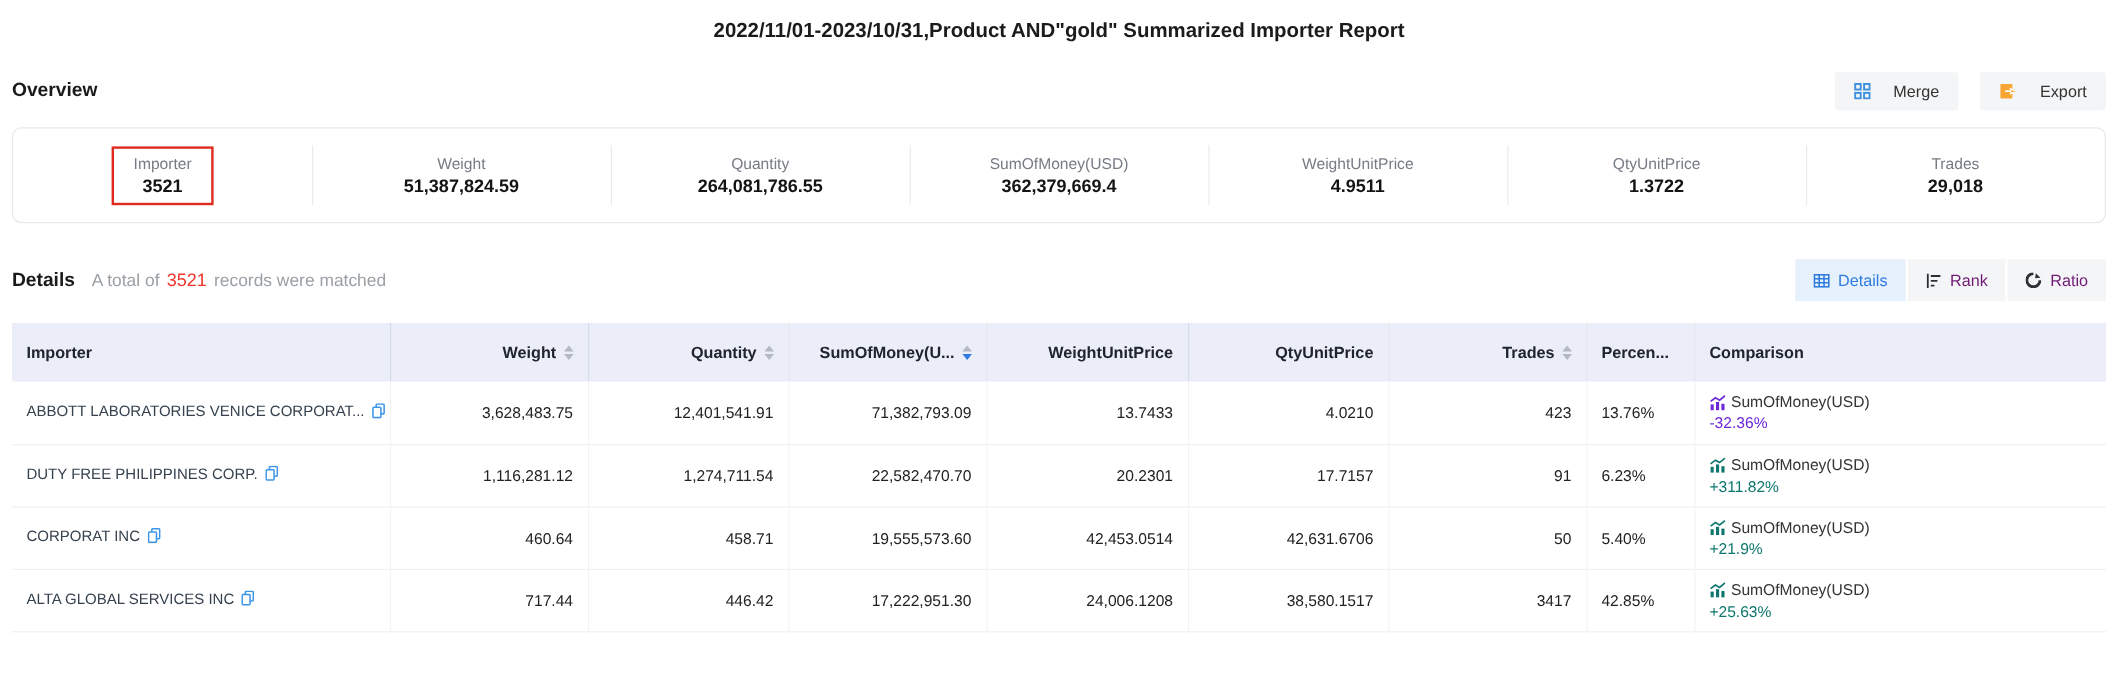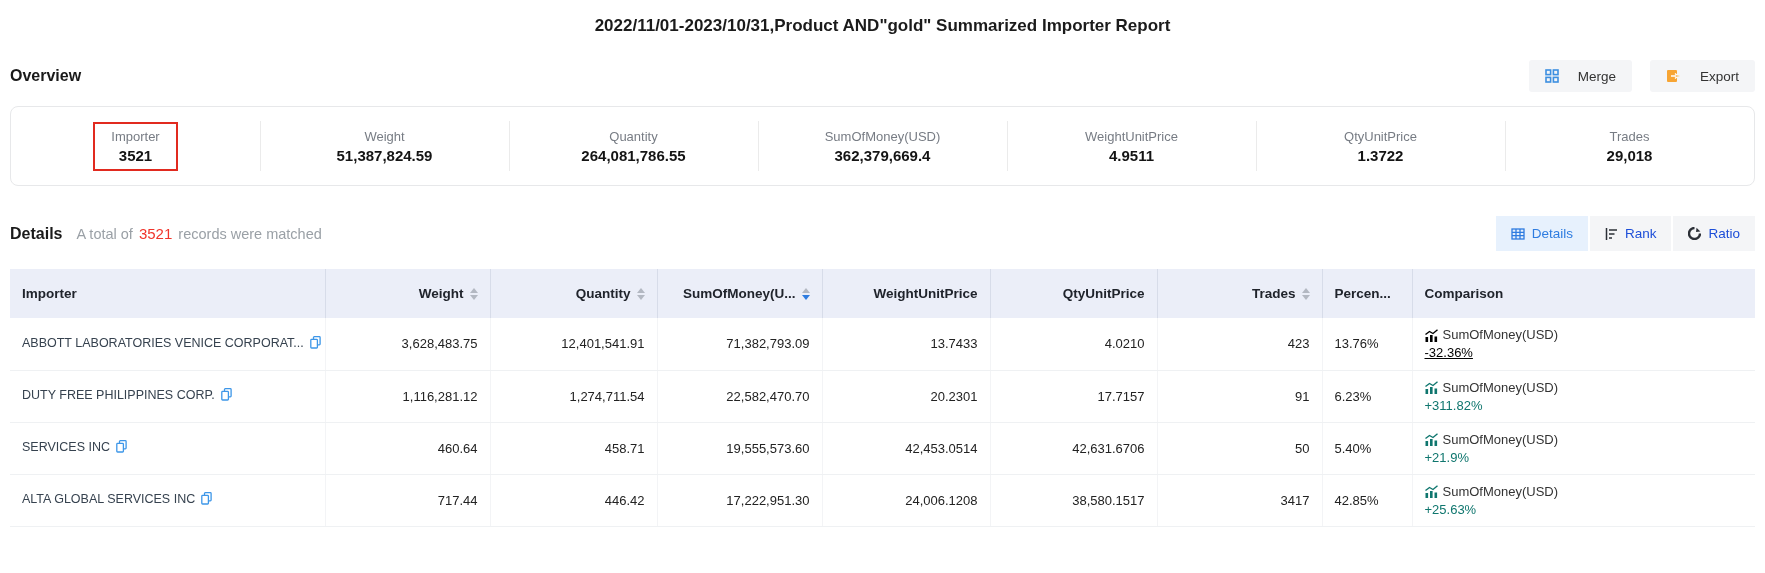--- a/index.html
+++ b/index.html
@@ -27,21 +27,21 @@
   .stat-inner.hl { border:2px solid #e12a1f; }
   .stat-label { font-size:13px; color:#777c84; }
   .stat-value { margin-top:3px; font-size:15px; font-weight:700; color:#141414; }
 
   .details-row { margin-top:30px; display:flex; justify-content:space-between; align-items:center; }
   .details-left { display:flex; align-items:baseline; gap:14px; }
   .matched-text { font-size:14.5px; color:#9aa0a6; }
   .matched-count { font-size:15px; color:#f0342b; padding:0 2px; }
   .view-tabs { display:flex; gap:2px; }
   .view-tab { display:inline-flex; align-items:center; gap:7px; height:35px; padding:0 15px;
-    background:#f4f5f7; border:none; font-size:13.5px; color:#1d4ed8; font-family:inherit; cursor:pointer; }
+    background:#f4f5f7; border:none; font-size:13.5px; color:#701a75; font-family:inherit; cursor:pointer; }
   .view-tab.active { background:#e7f1fd; color:#2e7ce0; }
   .view-tab svg { display:block; }
 
   .table-wrap { margin-top:18px; }
   table { width:100%; border-collapse:collapse; table-layout:fixed; }
   thead th { background:#ebeef8; height:49px; font-size:13.5px; font-weight:700; color:#20242c;
     padding:0 12px; white-space:nowrap; overflow:hidden; }
   thead th + th { border-left:1px solid #d7dce9; }
   th:nth-child(n+2):nth-child(-n+7), td:nth-child(n+2):nth-child(-n+7) { text-align:right; }
   th:nth-child(1), td:nth-child(1), th:nth-child(8), td:nth-child(8),
@@ -57,21 +57,21 @@
     border-top:5px solid #b3b8c2; }
   .s-down.active { border-top-color:#2e7ce0; }
 
   .td-importer { color:#36424f; font-size:12.5px; }
   .imp-name { cursor:pointer; }
   .copy-ic { display:inline-block; vertical-align:-2px; margin-left:6px; color:#3d96e8; cursor:pointer; }
 
   .cmp-line1 { display:flex; align-items:center; gap:5px; font-size:13px; color:#333; line-height:18px; }
   .cmp-change { font-size:13px; line-height:17px; }
   tr.up .cmp-change, tr.up .cmp-ic { color:#0f766e; }
-  tr.down .cmp-change, tr.down .cmp-ic { color:#000000;text-decoration:underline; }
+  tr.down .cmp-change, tr.down .cmp-ic { color:#6d28d9; }
   .cmp-ic { display:inline-flex; }
 </style>
 </head>
 <body>
 
 <div class="page">
 
   <div class="title-row">
     <div class="page-title">2022/11/01-2023/10/31,Product AND"gold" Summarized Importer Report</div>
   </div>
@@ -330,21 +330,21 @@
                   </svg>
                 </span>
         <span>SumOfMoney(USD)</span>
       </div>
       <div class="cmp-change">+311.82%</div>
     </td>
   </tr>
 
   <tr class="up">
     <td class="td-importer">
-      <span class="imp-name">SERVICES INC</span><span class="copy-ic"><svg width="11" height="13" viewBox="0 0 11 13">
+      <span class="imp-name">CORPORAT INC</span><span class="copy-ic"><svg width="11" height="13" viewBox="0 0 11 13">
                   <g fill="none" stroke="currentColor" stroke-width="1.3">
                     <path d="M3.5 3.2 V1.5 a0.8 0.8 0 0 1 0.8 -0.8 h5 a0.8 0.8 0 0 1 0.8 0.8 v6.6 a0.8 0.8 0 0 1 -0.8 0.8 H7.6"></path>
                     <rect x="0.8" y="3.4" width="6.6" height="8.6" rx="0.8"></rect>
                   </g>
                 </svg></span>
     </td>
     <td>460.64</td>
     <td>458.71</td>
     <td>19,555,573.60</td>
     <td>42,453.0514</td>

